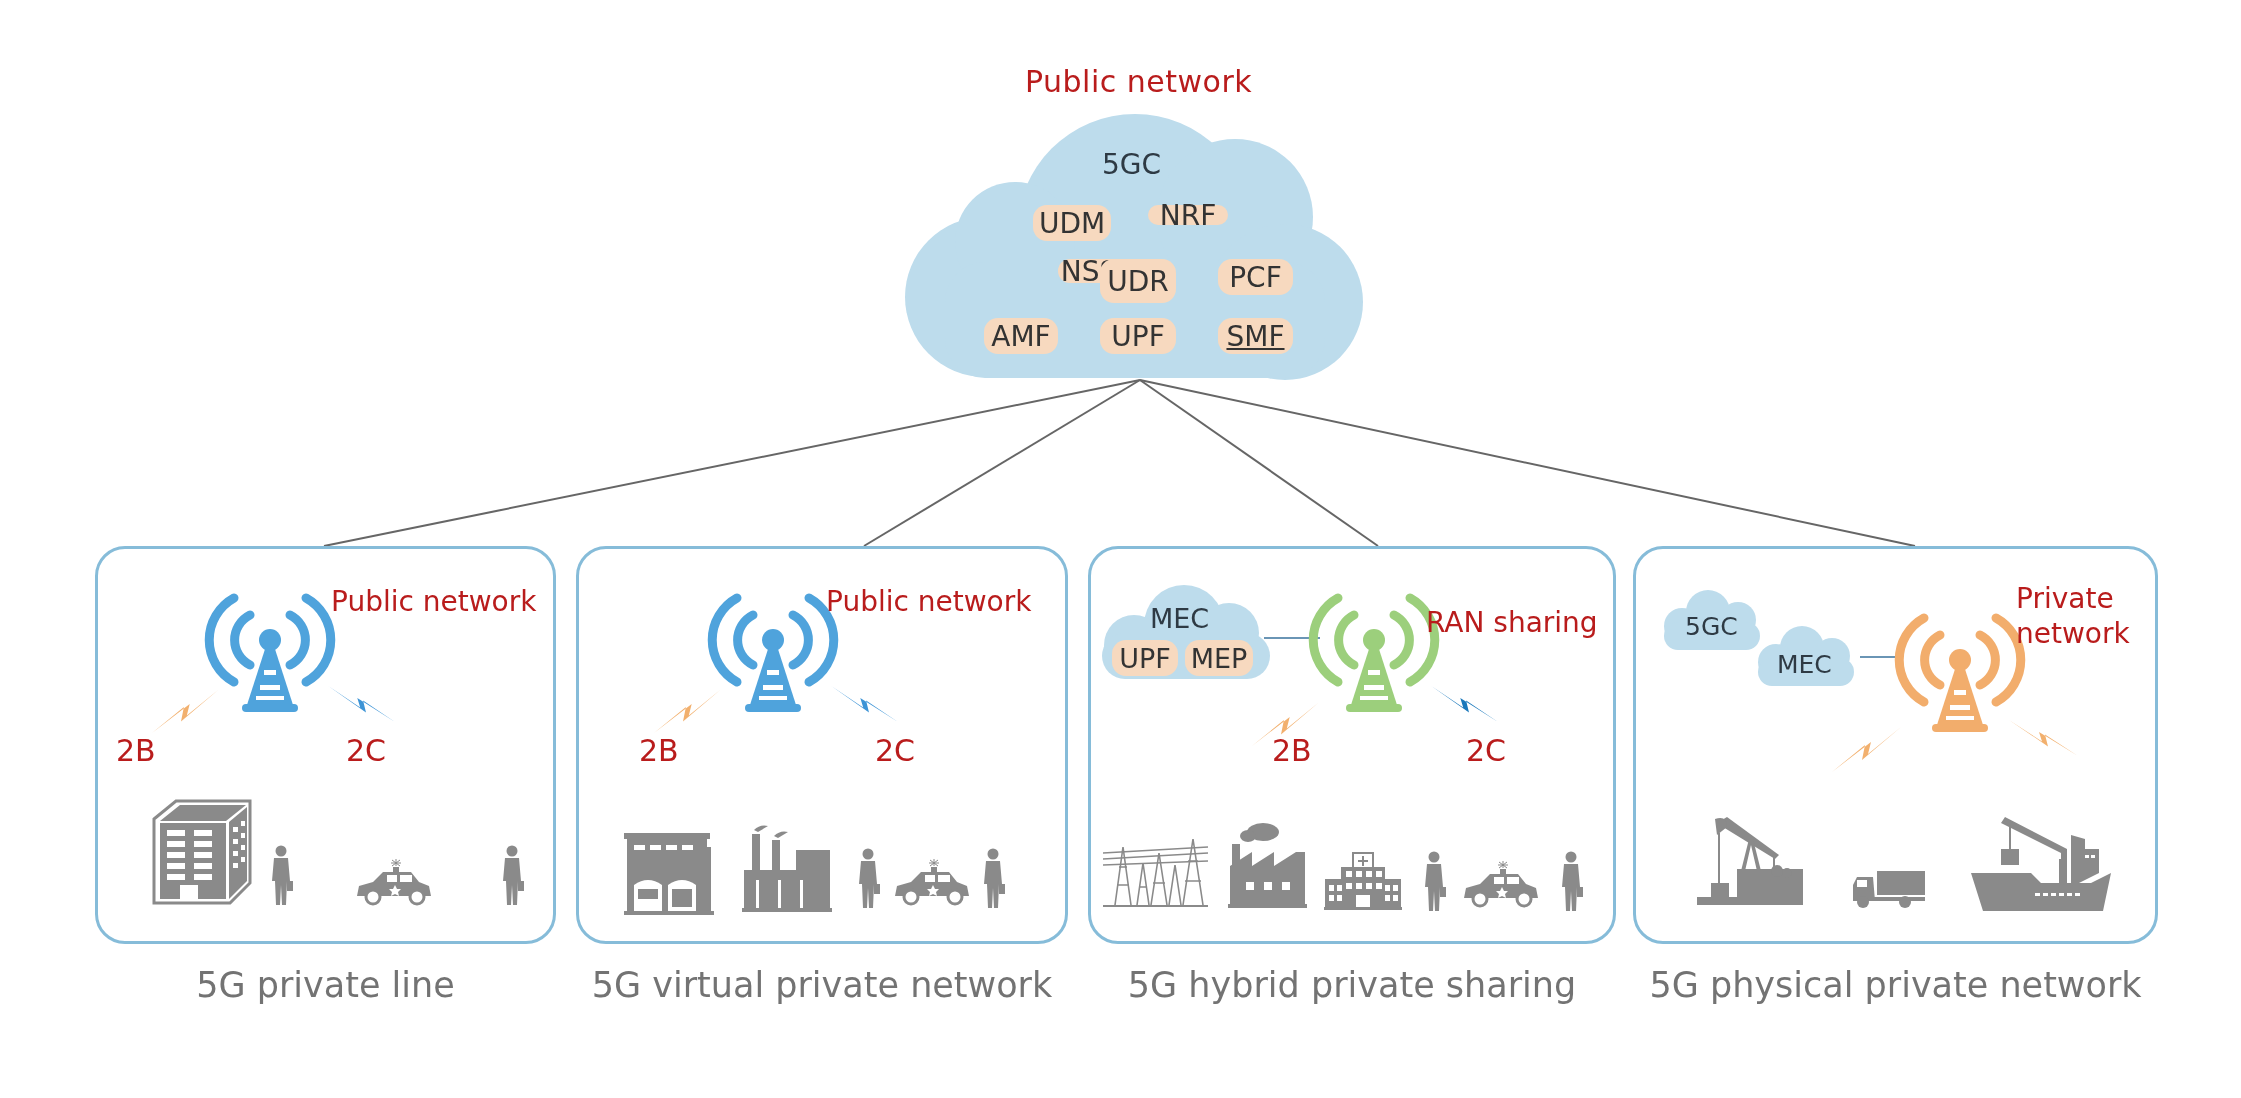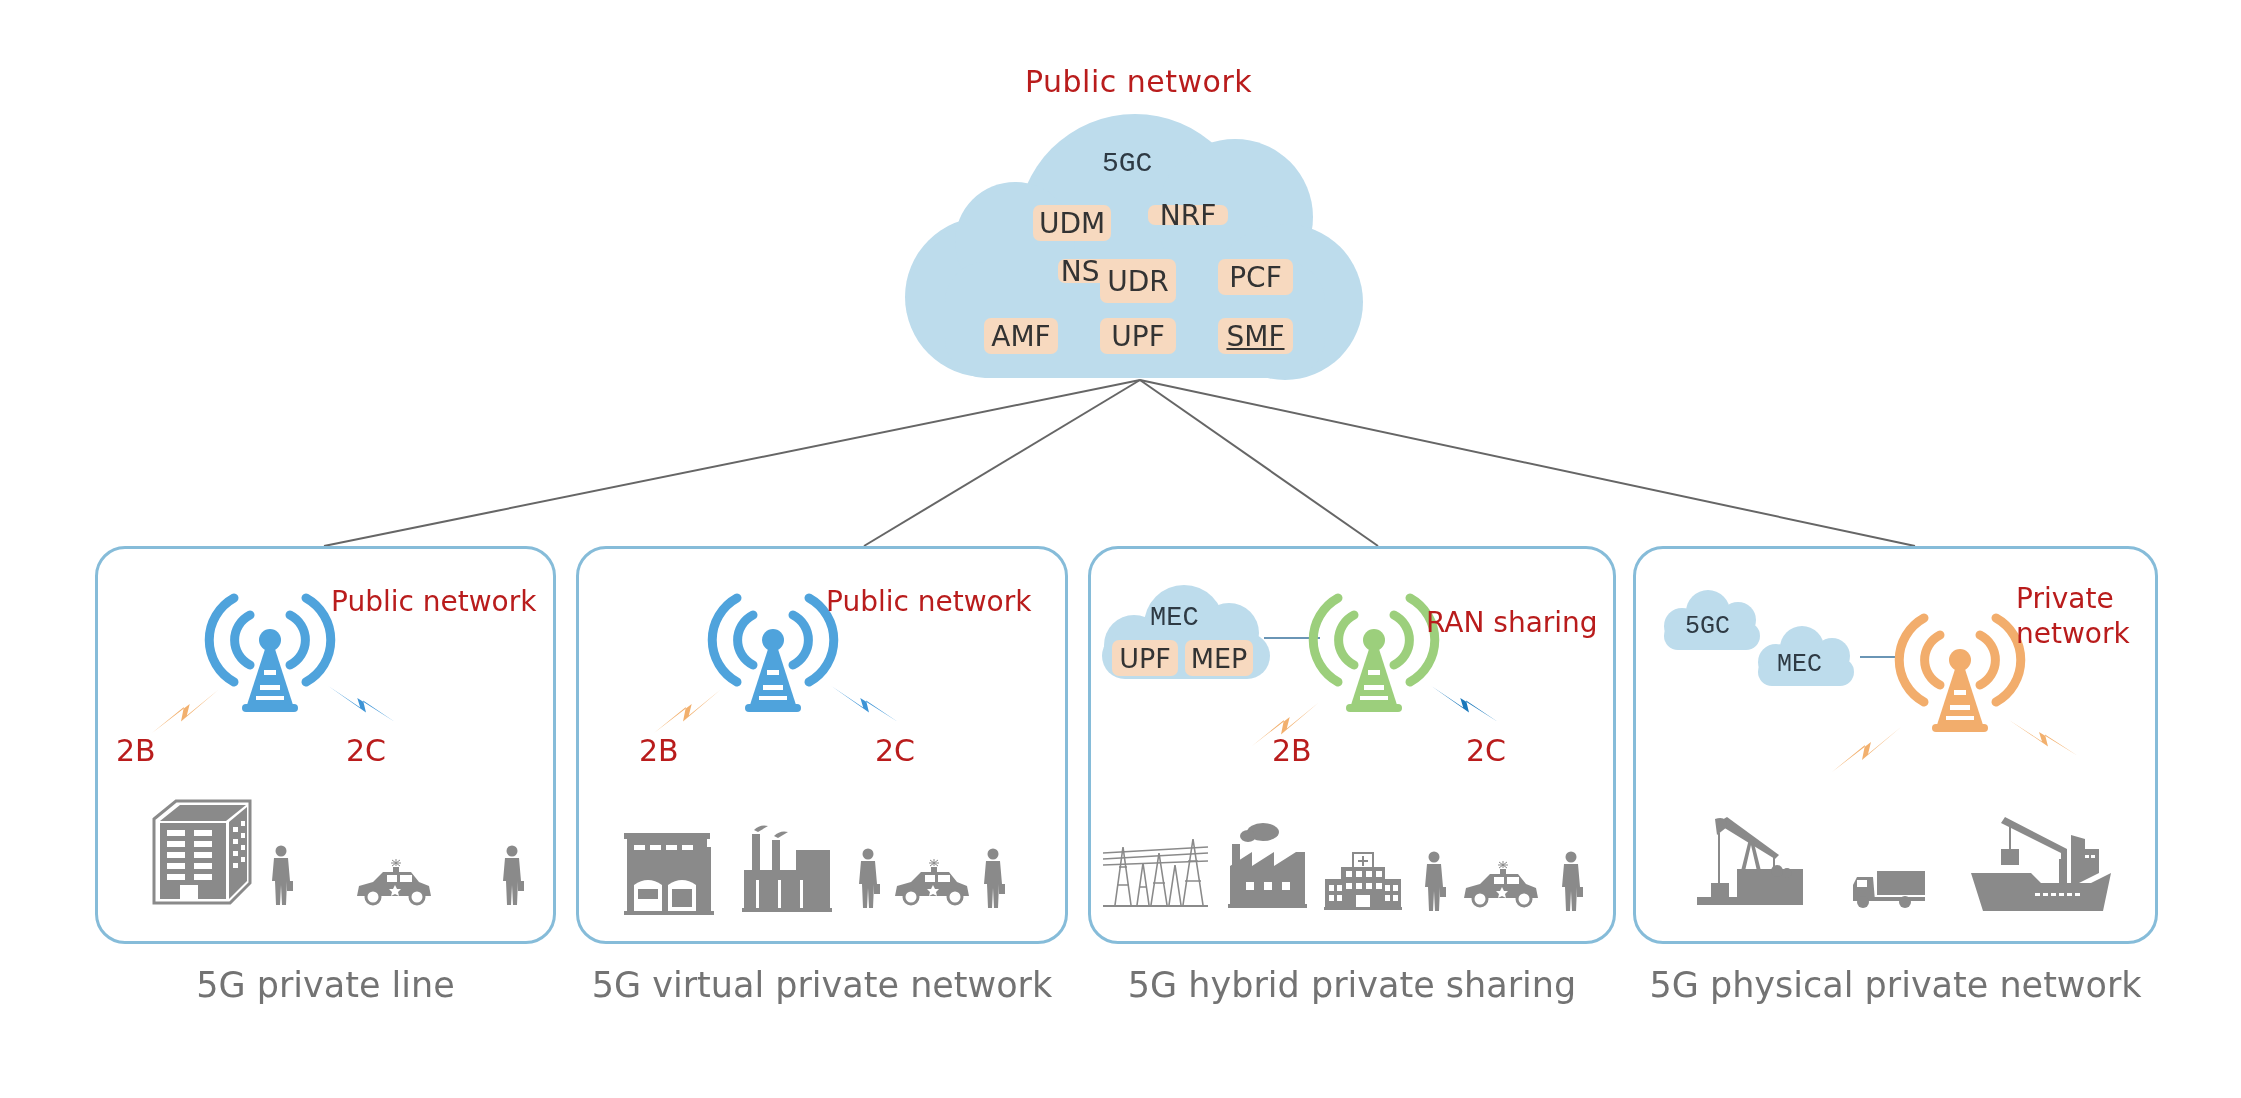--- a/index.html
+++ b/index.html
@@ -1,21 +1,21 @@
 <!DOCTYPE html>
 <html><head>
 <meta charset="utf-8">
 <style>
   html, body { margin: 0; padding: 0; background: #ffffff; }
   body { width: 2241px; height: 1098px; position: relative; overflow: hidden;
          font-family: "DejaVu Sans", "Liberation Sans", sans-serif; color: #333333; }
   .txt { position: absolute; white-space: nowrap; color: #b91c1c; }
   .title { font-size: 30px; letter-spacing: 0.5px; }
-  .cloud-label { font-size: 28px; color: #2e3a44; font-family: Liberation Mono, monospace; }
-  .chip { position: absolute; background: #f7d9bf; border-radius: 7px; font-size: 28px;
+  .cloud-label { font-size: 28px; color: #2e3a44; }
+  .chip { position: absolute; background: #f7d9bf; border-radius: 14px; font-size: 28px;
           color: #333; display: flex; align-items: center; justify-content: center; }
   .panel { position: absolute; border: 3px solid #86bcd9; border-radius: 30px; box-sizing: border-box; background: #fff; }
   .plabel { font-size: 28px; }
   .ue { font-size: 30px; }
   .caption { font-size: 35px; color: #737373; text-align: center; }
   svg { position: absolute; overflow: visible; }
 </style>
 </head>
 <body>
 

